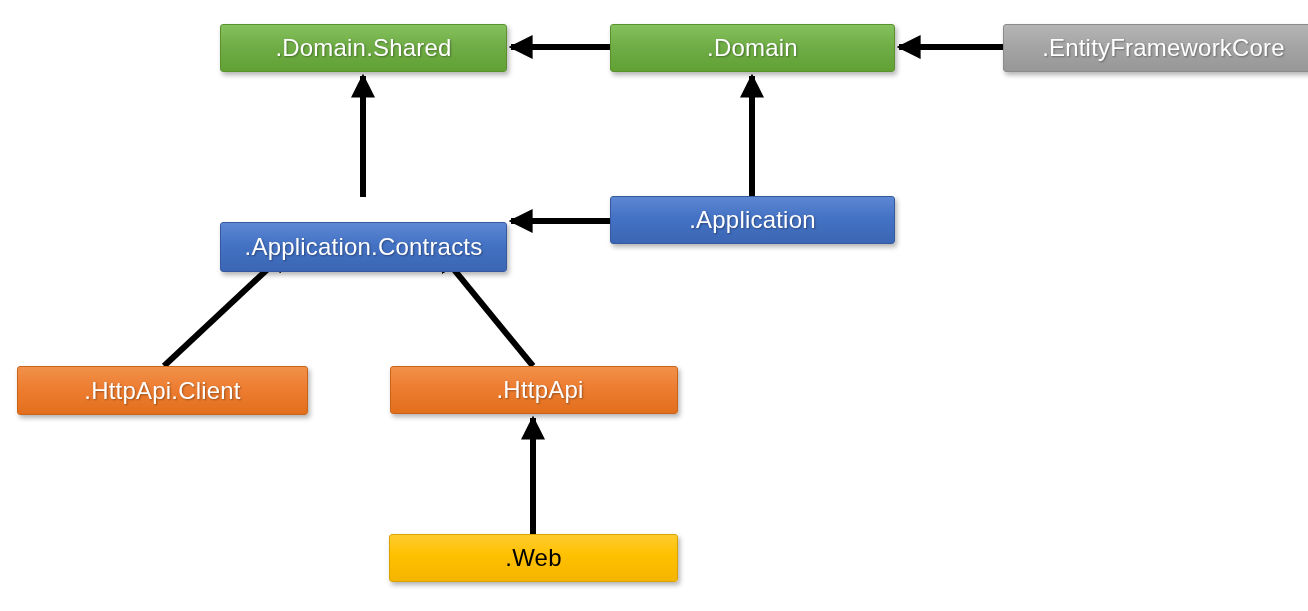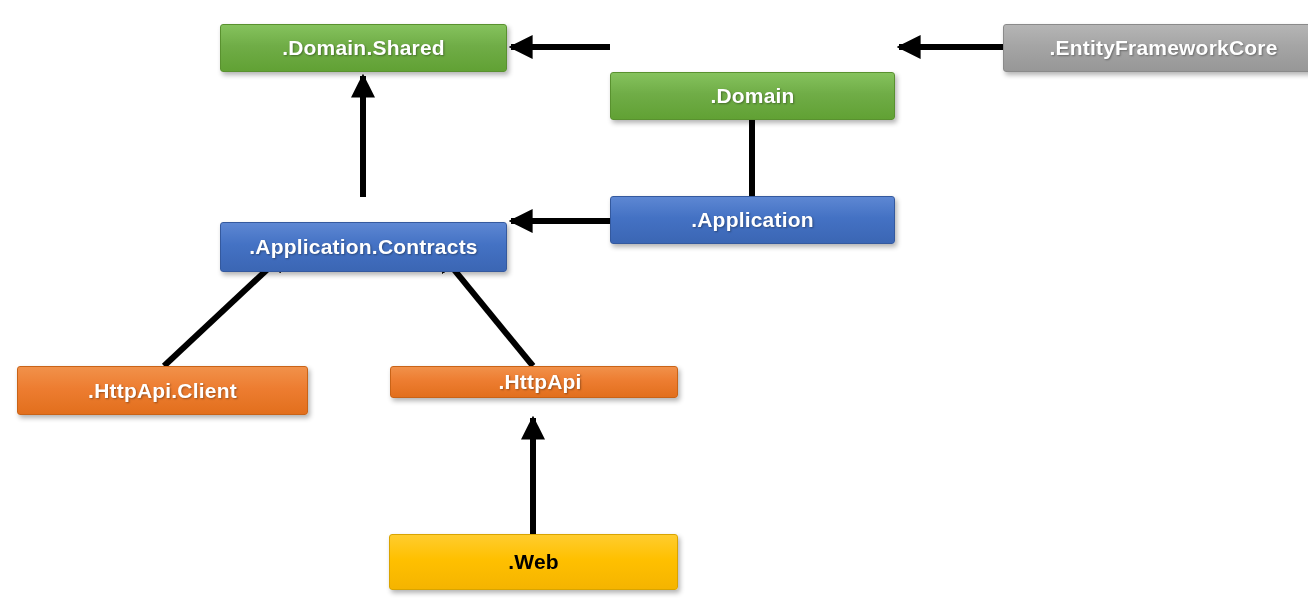--- a/index.html
+++ b/index.html
@@ -26,22 +26,22 @@
   .node {
     position: absolute;
     display: flex;
     align-items: center;
     justify-content: center;
     border-radius: 3px;
     box-shadow: 2px 3px 5px rgba(0,0,0,0.30);
     box-sizing: border-box;
   }
   .node-label {
-    font-size: 21px;
-    font-weight: bold;
+    font-size: 24px;
+    font-weight: normal;
     color: #ffffff;
     text-shadow: 1px 1px 2px rgba(0,0,0,0.35);
     letter-spacing: 0.2px;
     white-space: nowrap;
   }
   .node.green {
     background: linear-gradient(to bottom, #85c25d 0%, #70ad47 45%, #61a134 100%);
     border: 1px solid #59912f;
   }
   .node.blue {
@@ -59,27 +59,27 @@
   .node.yellow .node-label {
     color: #000000;
     text-shadow: none;
   }
   .node.gray {
     background: linear-gradient(to bottom, #b5b5b5 0%, #a5a5a5 45%, #979797 100%);
     border: 1px solid #8a8a8a;
   }
   
   #node-domain-shared        { left: 220px;  top: 24px;  width: 287px; height: 48px; }
-  #node-domain               { left: 610px;  top: 24px;  width: 285px; height: 48px; margin-top: 48px; }
+  #node-domain               { left: 610px;  top: 24px;  width: 285px; height: 48px; }
   #node-entity-framework-core{ left: 1003px; top: 24px;  width: 321px; height: 48px; }
   #node-application-contracts{ left: 220px;  top: 197px; width: 287px; height: 50px; margin-top: 25px; }
   #node-application          { left: 610px;  top: 196px; width: 285px; height: 48px; }
   #node-http-api-client      { left: 17px;   top: 366px; width: 291px; height: 49px; }
-  #node-http-api             { left: 390px;  top: 366px; width: 288px; height: 32px; padding-left: 12px; }
-  #node-web                  { left: 389px;  top: 534px; width: 289px; height: 56px; }
+  #node-http-api             { left: 390px;  top: 366px; width: 288px; height: 48px; padding-left: 12px; }
+  #node-web                  { left: 389px;  top: 534px; width: 289px; height: 48px; }
 </style>
 </head>
 <body>
 
 <div class="canvas">
 
   <svg id="edge-layer" width="1308" height="611" viewBox="0 0 1308 611" xmlns="http://www.w3.org/2000/svg">
     <defs>
       <marker id="arrowhead" viewBox="0 0 10 10" refX="9" refY="5" markerWidth="4" markerHeight="4" orient="auto-start-reverse" markerUnits="strokeWidth">
         <path d="M 0 0 L 10 5 L 0 10 z" fill="#000000"></path>

